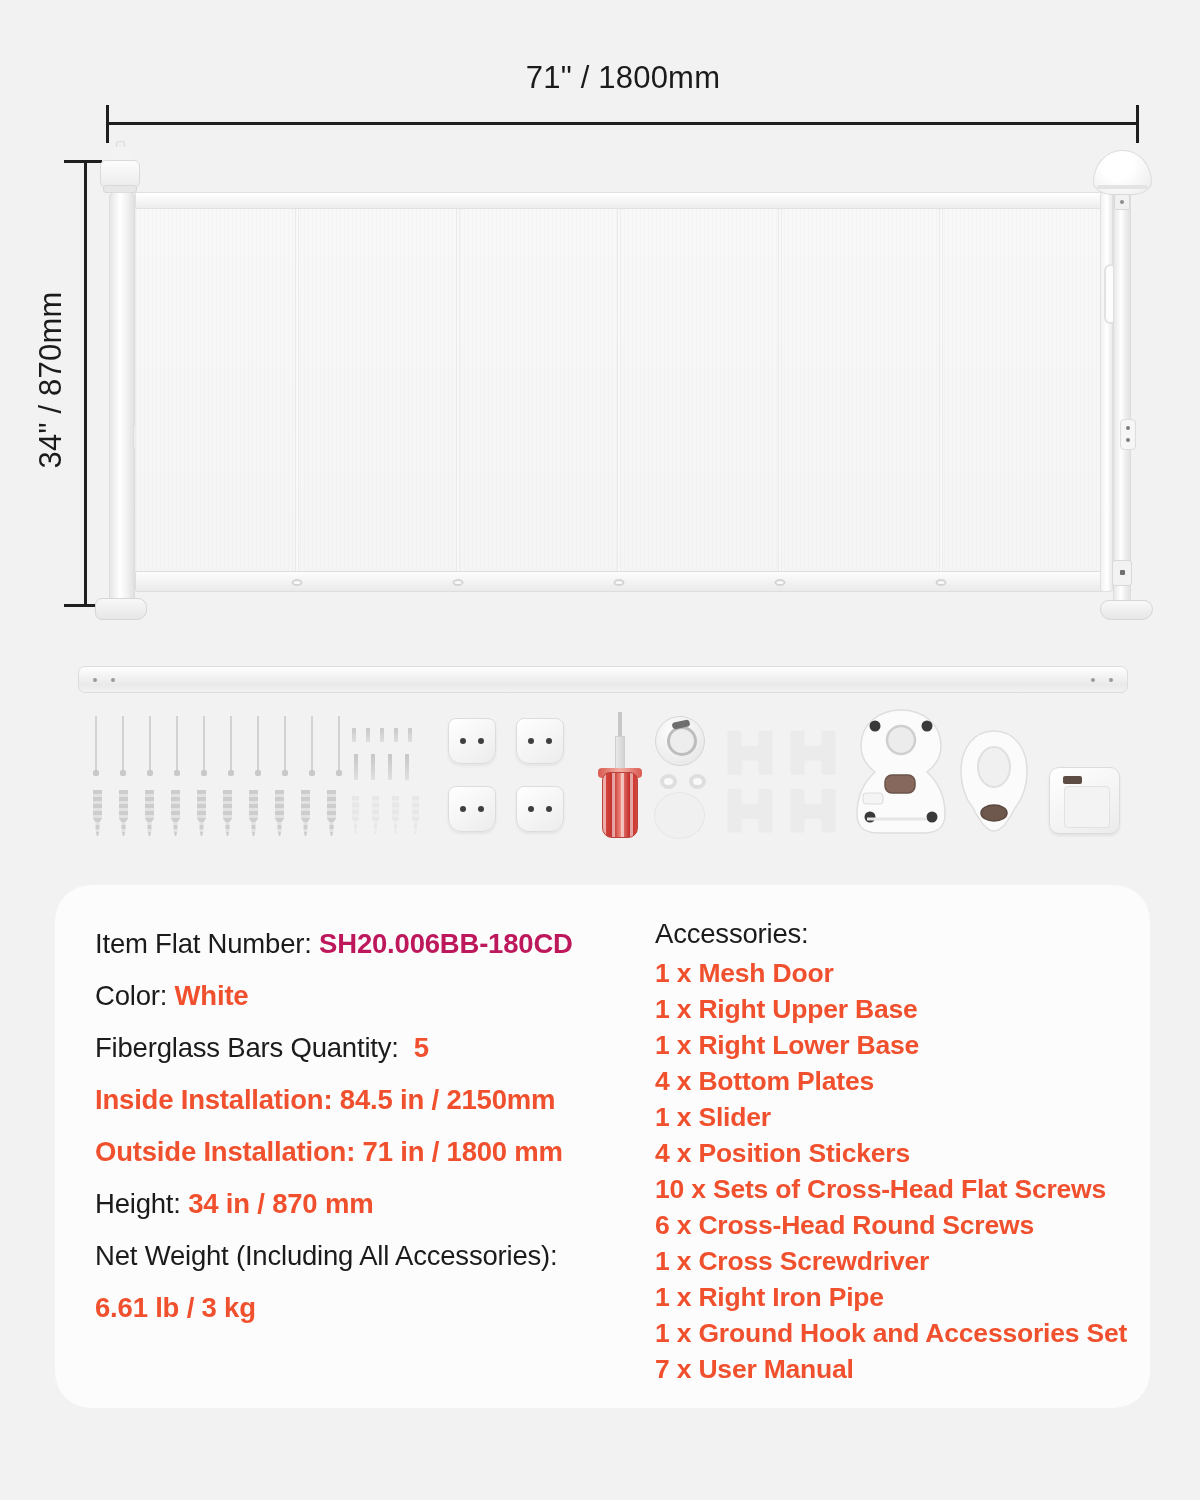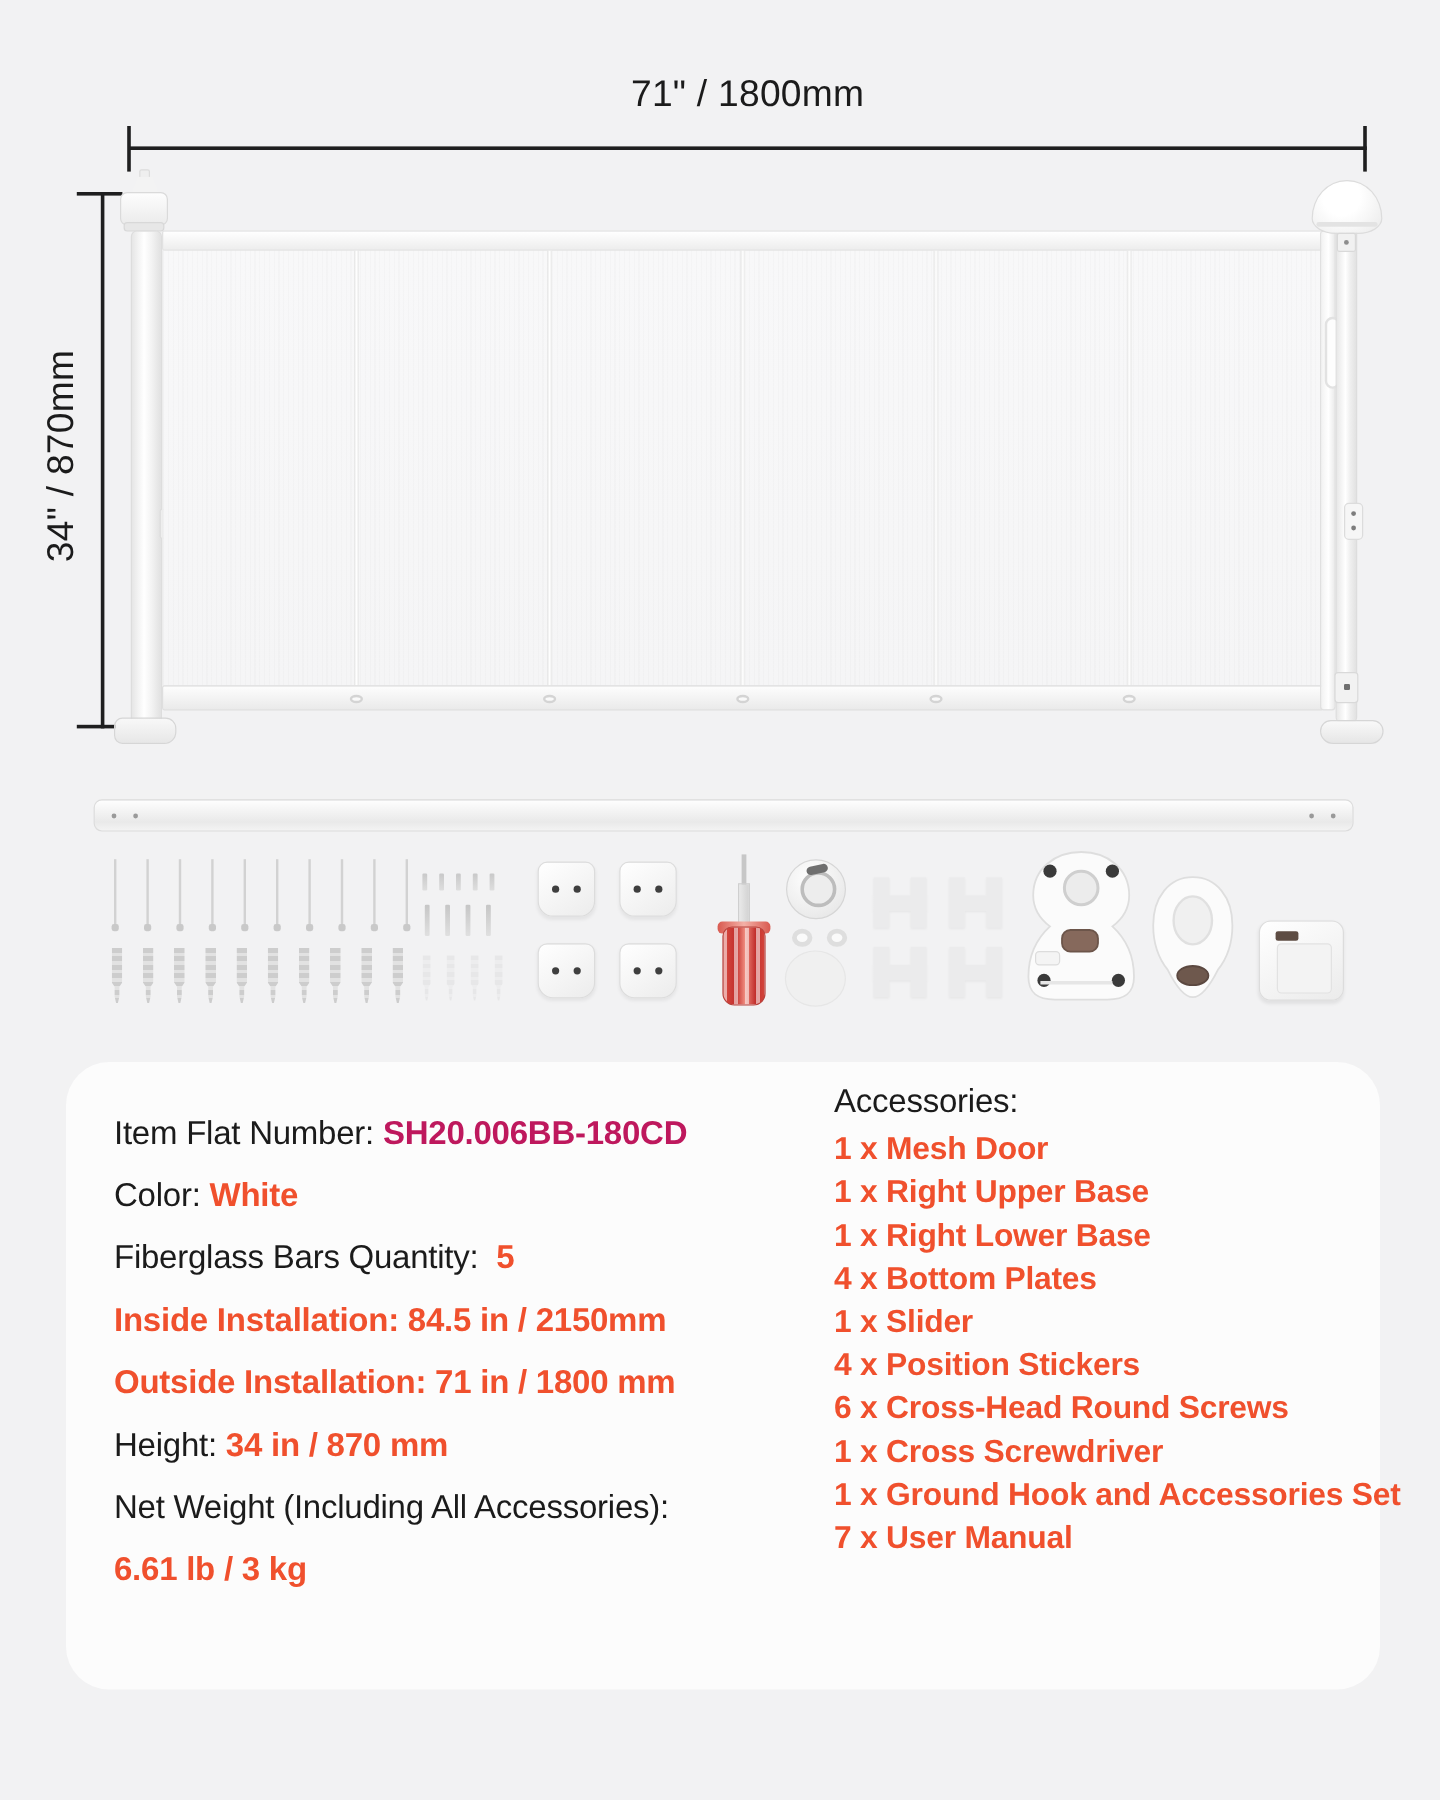--- a/index.html
+++ b/index.html
@@ -139,21 +139,21 @@
   .slider-part:after{content:"";position:absolute;left:13px;top:8px;width:19px;height:8px;border-radius:2px;
     background:#5d4c43;}
 
   
   .card{position:absolute;left:55px;top:885px;width:1095px;height:523px;border-radius:36px;
     background:#fcfcfc;}
   .col-left{position:absolute;left:40px;top:33px;width:540px;}
   .spec-row{line-height:52px;font-size:27.5px;letter-spacing:-.2px;white-space:pre;}
   .part-dark{color:#1b1b1b;font-weight:400;}
   .part-accent{font-weight:700;}
-  .col-right{position:absolute;left:600px;top:12px;width:470px;margin-left:40px;}
+  .col-right{position:absolute;left:600px;top:28px;width:470px;}
   .acc-title{font-size:27.5px;font-weight:400;color:#1b1b1b;line-height:42px;letter-spacing:-.2px;}
   .acc-item{font-size:26.5px;font-weight:700;line-height:36px;letter-spacing:-.2px;white-space:nowrap;}
 </style>
 </head>
 <body>
 
 <div class="canvas">
 
   <div class="dim-top-label">71" / 1800mm</div>
   <div class="dim-h-line"></div>
@@ -335,21 +335,23 @@
       </div>
     <div class="col-right">
       <div class="acc-title">Accessories:</div>
       <div id="acc-list">
           <div class="acc-item" style="color: rgb(240, 80, 45);">1 x Mesh Door</div>
           <div class="acc-item" style="color: rgb(240, 80, 45);">1 x Right Upper Base</div>
           <div class="acc-item" style="color: rgb(240, 80, 45);">1 x Right Lower Base</div>
           <div class="acc-item" style="color: rgb(240, 80, 45);">4 x Bottom Plates</div>
           <div class="acc-item" style="color: rgb(240, 80, 45);">1 x Slider</div>
           <div class="acc-item" style="color: rgb(240, 80, 45);">4 x Position Stickers</div>
+          <div class="acc-item" style="color: rgb(240, 80, 45);">10 x Sets of Cross-Head Flat Screws</div>
           <div class="acc-item" style="color: rgb(240, 80, 45);">6 x Cross-Head Round Screws</div>
           <div class="acc-item" style="color: rgb(240, 80, 45);">1 x Cross Screwdriver</div>
+          <div class="acc-item" style="color: rgb(240, 80, 45);">1 x Right Iron Pipe</div>
           <div class="acc-item" style="color: rgb(240, 80, 45); text-align: right;">1 x Ground Hook and Accessories Set</div>
           <div class="acc-item" style="color: rgb(240, 80, 45);">7 x User Manual</div>
         </div>
     </div>
   </div>
 
 </div>
 
 </body></html>

